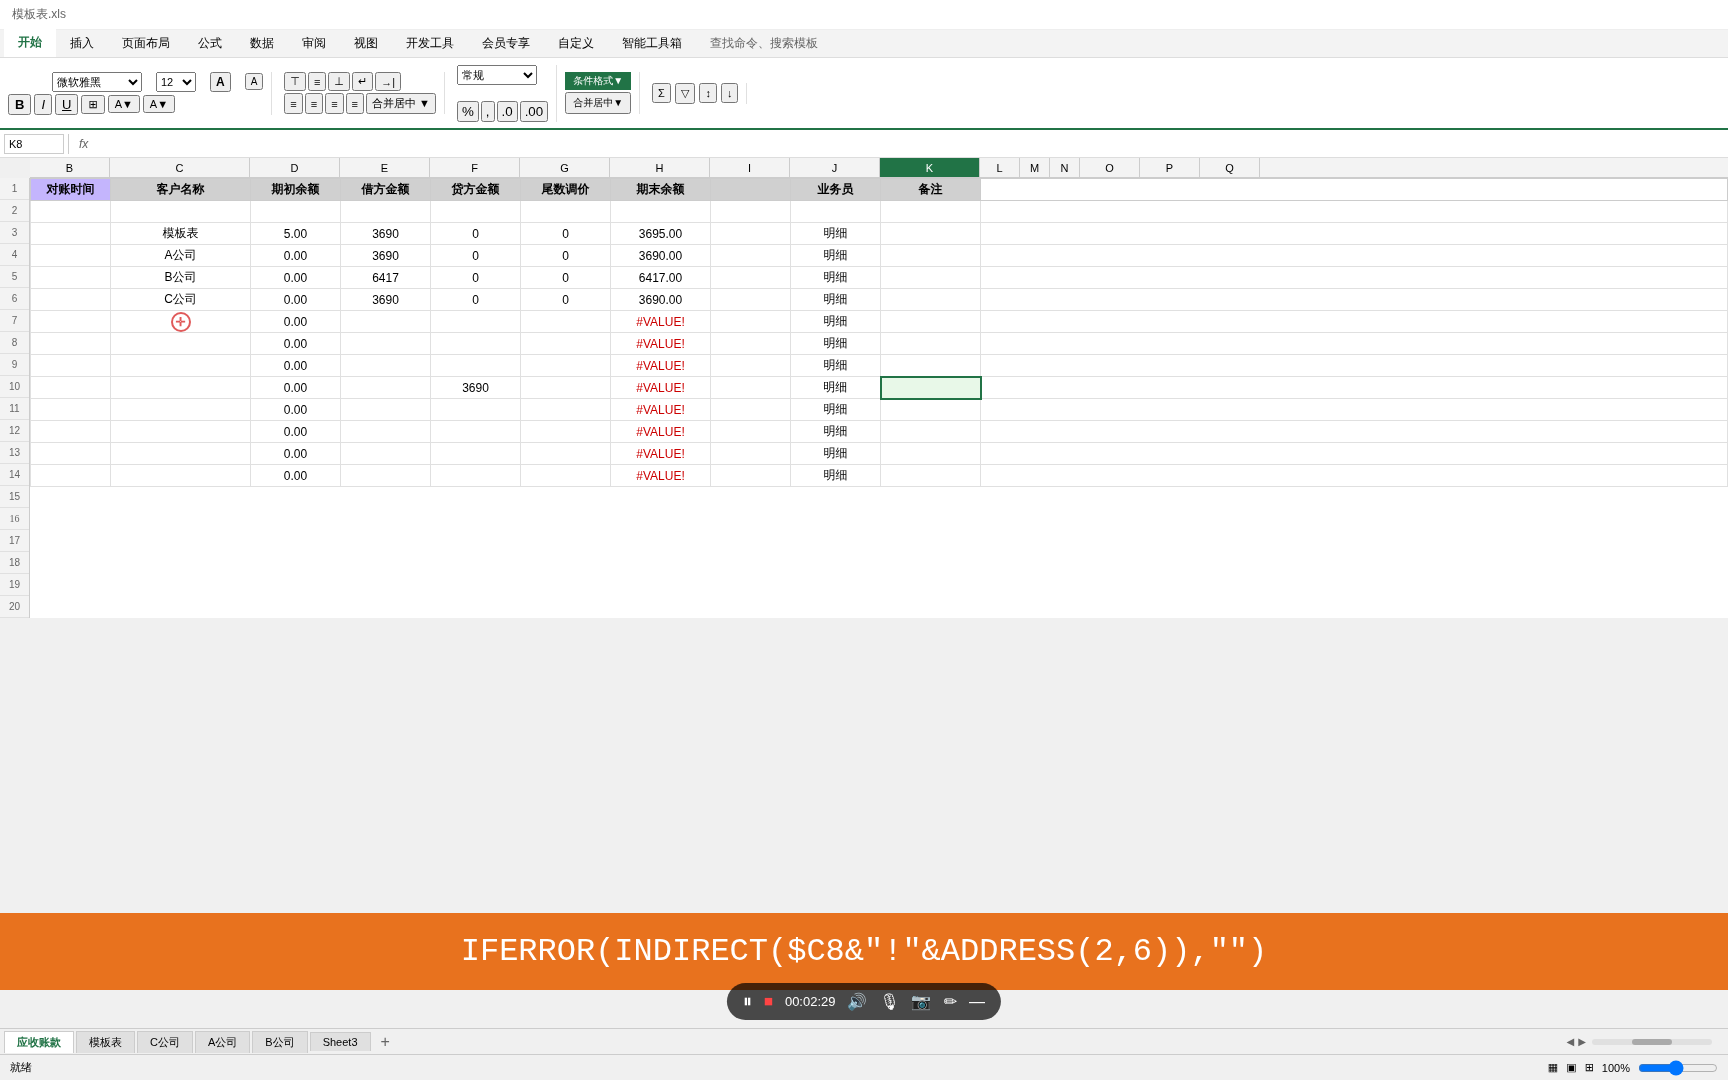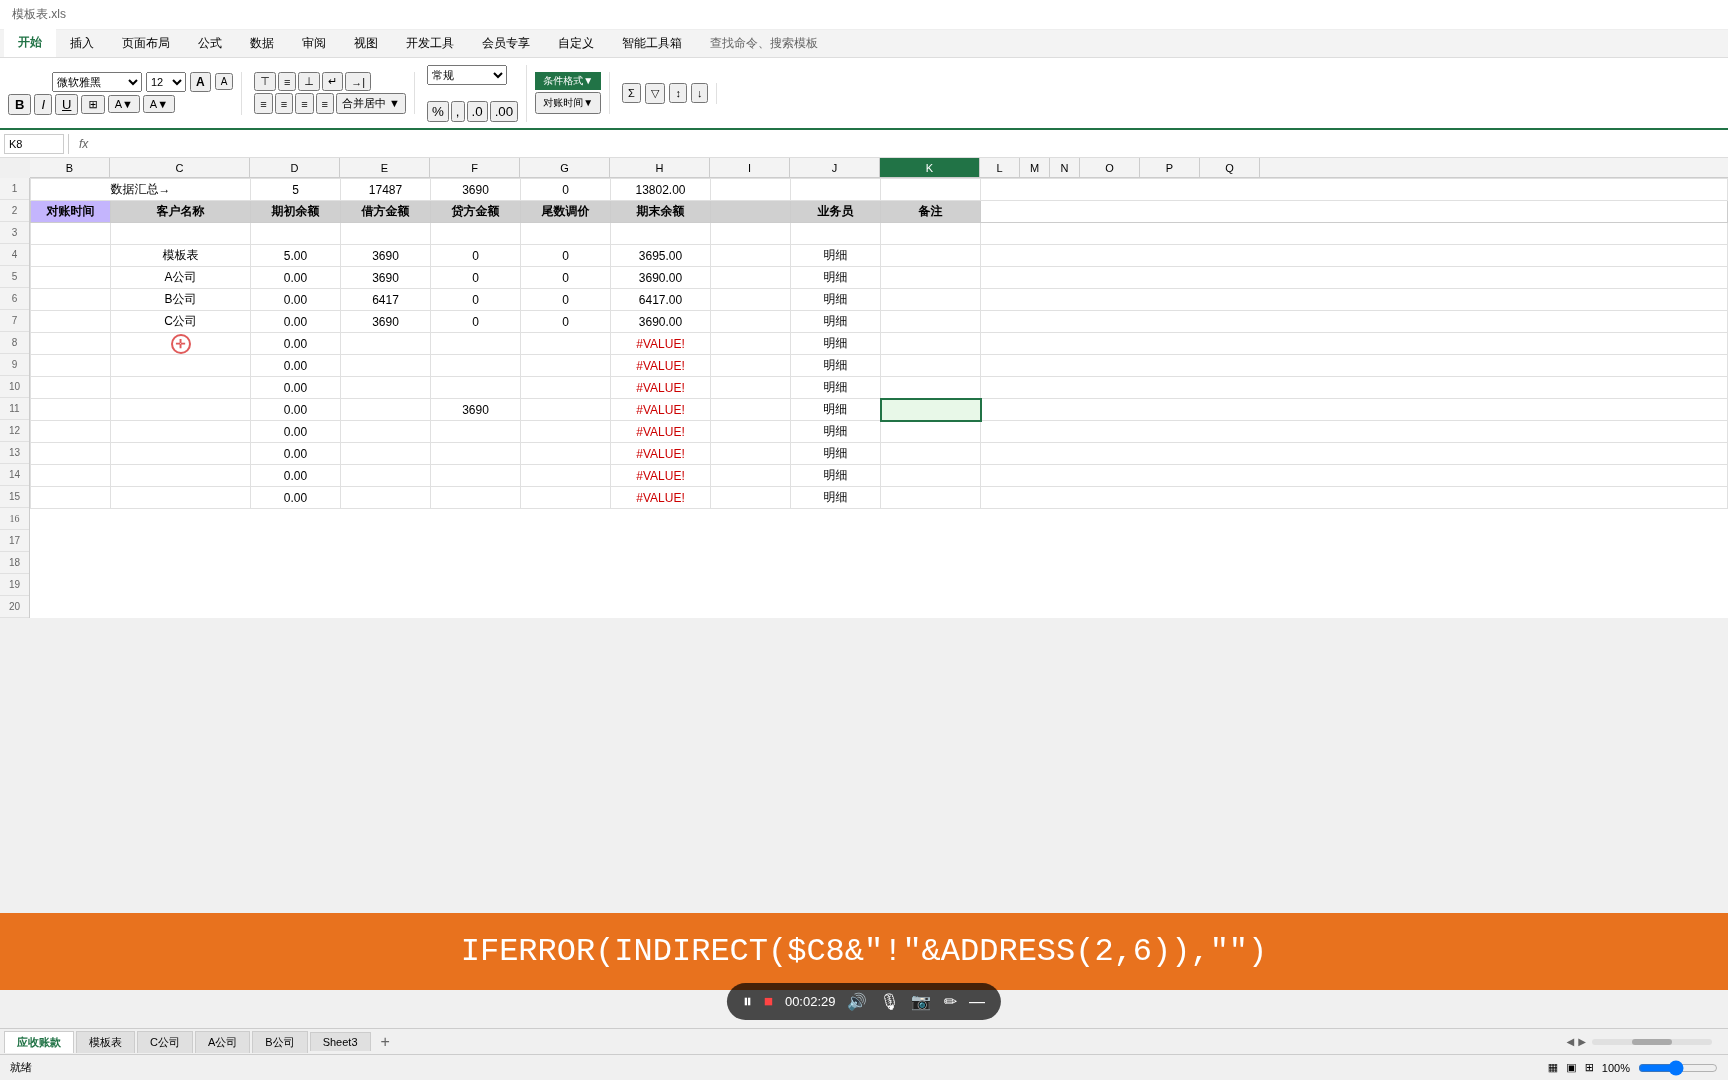--- a/index.html
+++ b/index.html
@@ -58,21 +58,21 @@
   <div class="ribbon-tab">开发工具</div>
   <div class="ribbon-tab">会员专享</div>
   <div class="ribbon-tab">自定义</div>
   <div class="ribbon-tab">智能工具箱</div>
   <div class="ribbon-tab" style="color:#666;">查找命令、搜索模板</div>
 </div>
 
 <div style="background:#fff; height:72px; border-bottom:2px solid #217346; display:flex; align-items:center; padding:4px 8px; overflow:hidden;">
 
   <div style="display:flex; flex-direction:column; gap:2px; padding-right:8px; border-right:1px solid #e0e0e0; margin-right:4px;">
-    <div style="display:flex; align-items:center; gap:4px;padding-left:44px;">
+    <div style="display:flex; align-items:center; gap:14px;padding-left:44px;">
       <select style="font-size:11px; width:90px; height:20px;"><option>微软雅黑</option></select>
       <select style="font-size:11px; width:40px; height:20px;"><option>12</option></select>
       <button style="font-size:12px; font-weight:bold; padding:1px 4px;">A</button>
       <button style="font-size:10px; padding:1px 4px;">A</button>
     </div>
     <div style="display:flex; align-items:center; gap:3px;">
       <button style="font-weight:bold; padding:1px 5px; font-size:13px;">B</button>
       <button style="font-style:italic; padding:1px 5px; font-size:13px;">I</button>
       <button style="text-decoration:underline; padding:1px 5px; font-size:13px;">U</button>
       <button style="padding:1px 5px; font-size:11px;">⊞</button>
@@ -103,21 +103,21 @@
     <div style="display:flex; gap:2px; font-size:10px;">
       <button style="padding:1px 3px;">%</button>
       <button style="padding:1px 3px;">,</button>
       <button style="padding:1px 3px;">.0</button>
       <button style="padding:1px 3px;">.00</button>
     </div>
   </div>
 
   <div style="display:flex; flex-direction:column; gap:2px; padding:0 8px; border-right:1px solid #e0e0e0; margin-right:4px; font-size:10px; text-align:center;">
     <button style="padding:2px 6px; background:#217346; color:#fff; border:none; font-size:10px;">条件格式▼</button>
-    <button style="padding:2px 6px; font-size:10px;">对账时间▼</button>
+    <button style="padding:2px 6px; font-size:10px;">合并居中▼</button>
   </div>
 
   <div style="display:flex; gap:4px; padding:0 8px; border-right:1px solid #e0e0e0; margin-right:4px; align-items:center;">
     <button style="font-size:11px; padding:2px 4px;">Σ</button>
     <button style="font-size:11px; padding:2px 4px;">▽</button>
     <button style="font-size:11px; padding:2px 4px;">↕</button>
     <button style="font-size:11px; padding:2px 4px;">↓</button>
   </div>
 </div>
 
@@ -170,32 +170,20 @@
     <div style="height:22px; border-bottom:1px solid #e0e0e0; text-align:center; font-size:10px; color:#666; display:flex; align-items:center; justify-content:center;">18</div>
     <div style="height:22px; border-bottom:1px solid #e0e0e0; text-align:center; font-size:10px; color:#666; display:flex; align-items:center; justify-content:center;">19</div>
     <div style="height:22px; border-bottom:1px solid #e0e0e0; text-align:center; font-size:10px; color:#666; display:flex; align-items:center; justify-content:center;">20</div>
   </div>
 
   <div style="flex:1; overflow:hidden;">
     <table style="border-collapse:collapse; width:100%;">
 
       <tbody>
 
-      <tr>
-        <td colspan="2" style="width:220px; height:22px; border:1px solid #e0e0e0; text-align:center; font-size:12px;">数据汇总→</td>
-        <td style="width:90px; height:22px; border:1px solid #e0e0e0; text-align:center;">5</td>
-        <td style="width:90px; height:22px; border:1px solid #e0e0e0; text-align:center;">17487</td>
-        <td style="width:90px; height:22px; border:1px solid #e0e0e0; text-align:center;">3690</td>
-        <td style="width:90px; height:22px; border:1px solid #e0e0e0; text-align:center;">0</td>
-        <td style="width:100px; height:22px; border:1px solid #e0e0e0; text-align:center;">13802.00</td>
-        <td style="width:80px; height:22px; border:1px solid #e0e0e0;"></td>
-        <td style="width:90px; height:22px; border:1px solid #e0e0e0;"></td>
-        <td style="width:100px; height:22px; border:1px solid #e0e0e0;"></td>
-        <td colspan="6" style="height:22px; border:1px solid #e0e0e0;"></td>
-      </tr>
 
       <tr>
         <td style="width:80px; height:22px; border:1px solid #ccc; background:#c4b5fd; text-align:center; font-size:12px; font-weight:bold;">对账时间</td>
         <td style="width:140px; height:22px; border:1px solid #ccc; background:#d0d0d0; text-align:center; font-size:12px; font-weight:bold;">客户名称</td>
         <td style="width:90px; height:22px; border:1px solid #ccc; background:#d0d0d0; text-align:center; font-size:12px; font-weight:bold;">期初余额</td>
         <td style="width:90px; height:22px; border:1px solid #ccc; background:#d0d0d0; text-align:center; font-size:12px; font-weight:bold;">借方金额</td>
         <td style="width:90px; height:22px; border:1px solid #ccc; background:#d0d0d0; text-align:center; font-size:12px; font-weight:bold;">贷方金额</td>
         <td style="width:90px; height:22px; border:1px solid #ccc; background:#d0d0d0; text-align:center; font-size:12px; font-weight:bold;">尾数调价</td>
         <td style="width:100px; height:22px; border:1px solid #ccc; background:#d0d0d0; text-align:center; font-size:12px; font-weight:bold;">期末余额</td>
         <td style="width:80px; height:22px; border:1px solid #ccc; background:#d0d0d0;"></td>

